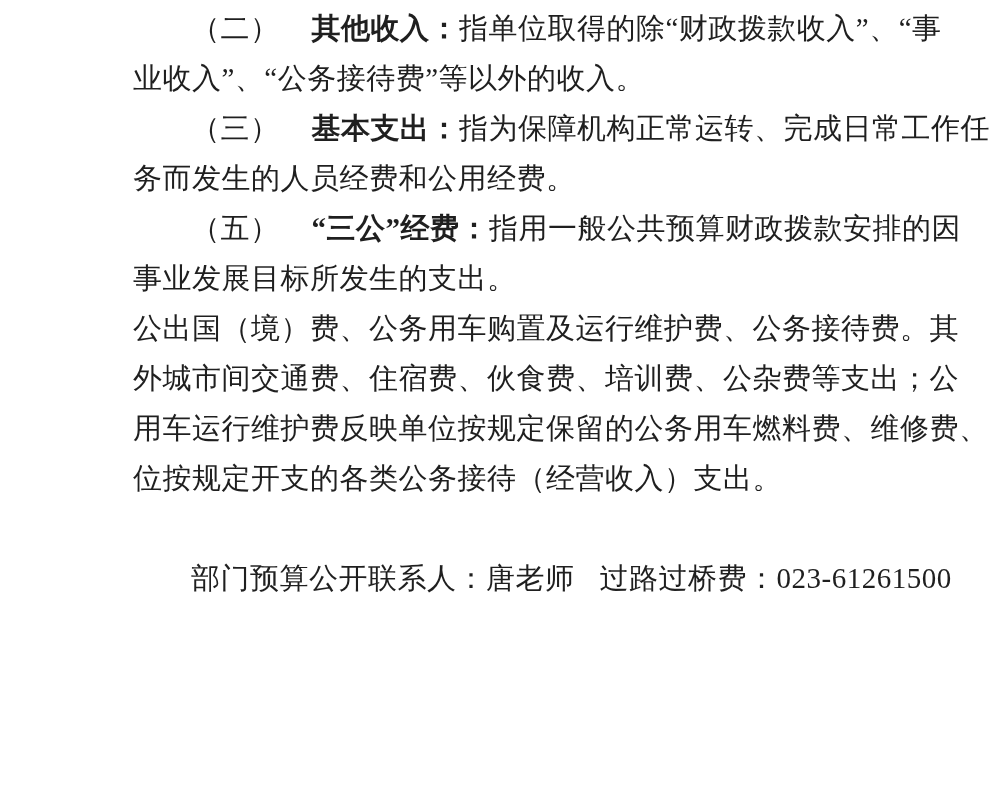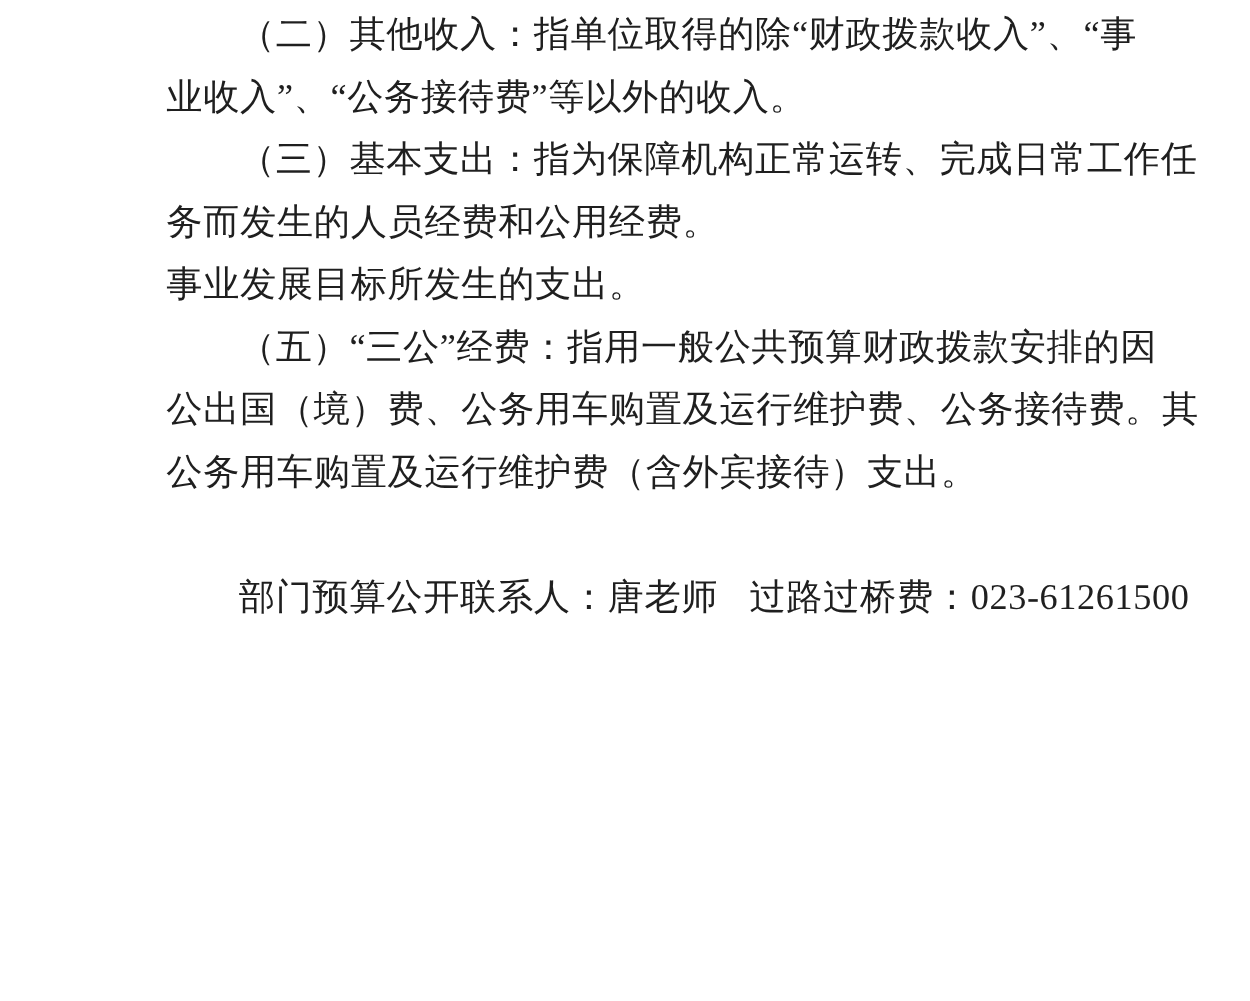--- a/index.html
+++ b/index.html
@@ -29,37 +29,39 @@
     white-space: nowrap;
     letter-spacing: 0.5px;
   }
   .line.indent {
     padding-left: 58px;
   }
   .line.blank {
     
   }
   .seg { font-weight: normal; }
-  .seg.b { font-weight: normal; }
+  .seg.b { font-weight: bold; margin-left: 32px; }
   .contact .gap {
     display: inline-block;
     width: 25px;
   }
 </style>
 </head>
 <body>
 
 <div class="page">
   <div class="doc">
     <div>
         <div class="line indent"><span class="seg">（二）</span><span class="seg b">其他收入：</span><span class="seg">指单位取得的除“财政拨款收入”、“事</span></div>
         <div class="line"><span class="seg">业收入”、“公务接待费”等以外的收入。</span></div>
         <div class="line indent"><span class="seg">（三）</span><span class="seg b">基本支出：</span><span class="seg">指为保障机构正常运转、完成日常工作任</span></div>
         <div class="line"><span class="seg">务而发生的人员经费和公用经费。</span></div>
+        <div class="line indent"><span class="seg">（五）</span><span class="seg b">“三公”经费：</span><span class="seg">指用一般公共预算财政拨款安排的因</span></div>
         <div class="line"><span class="seg">事业发展目标所发生的支出。</span></div>
-        <div class="line indent"><span class="seg">（五）</span><span class="seg b">“三公”经费：</span><span class="seg">指用一般公共预算财政拨款安排的因</span></div>
         <div class="line"><span class="seg">公出国（境）费、公务用车购置及运行维护费、公务接待费。其</span></div>
-        <div class="line"><span class="seg">公务用车购置及运行维护费（含外宾接待）支出。</span></div>
+        <div class="line"><span class="seg">外城市间交通费、住宿费、伙食费、培训费、公杂费等支出；公</span></div>
+        <div class="line"><span class="seg">用车运行维护费反映单位按规定保留的公务用车燃料费、维修费、</span></div>
+        <div class="line"><span class="seg">位按规定开支的各类公务接待（经营收入）支出。</span></div>
       </div>
     <div class="line blank"></div>
     <div class="line indent contact"><span class="seg">部门预算公开联系人：</span><span class="seg">唐老师</span><span class="gap"></span><span class="seg">过路过桥费：</span><span class="seg">023-61261500</span></div>
   </div>
 </div>
 
 </body></html>

